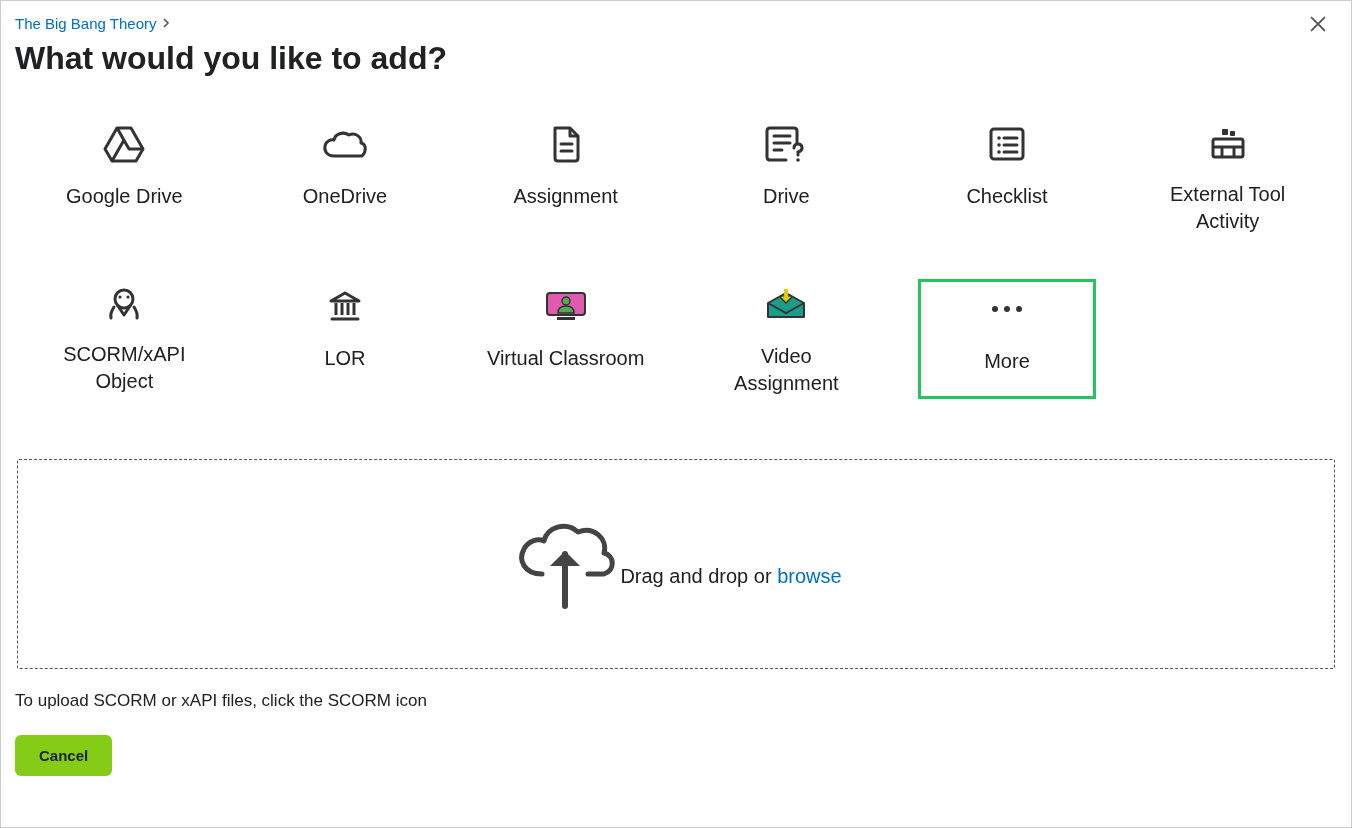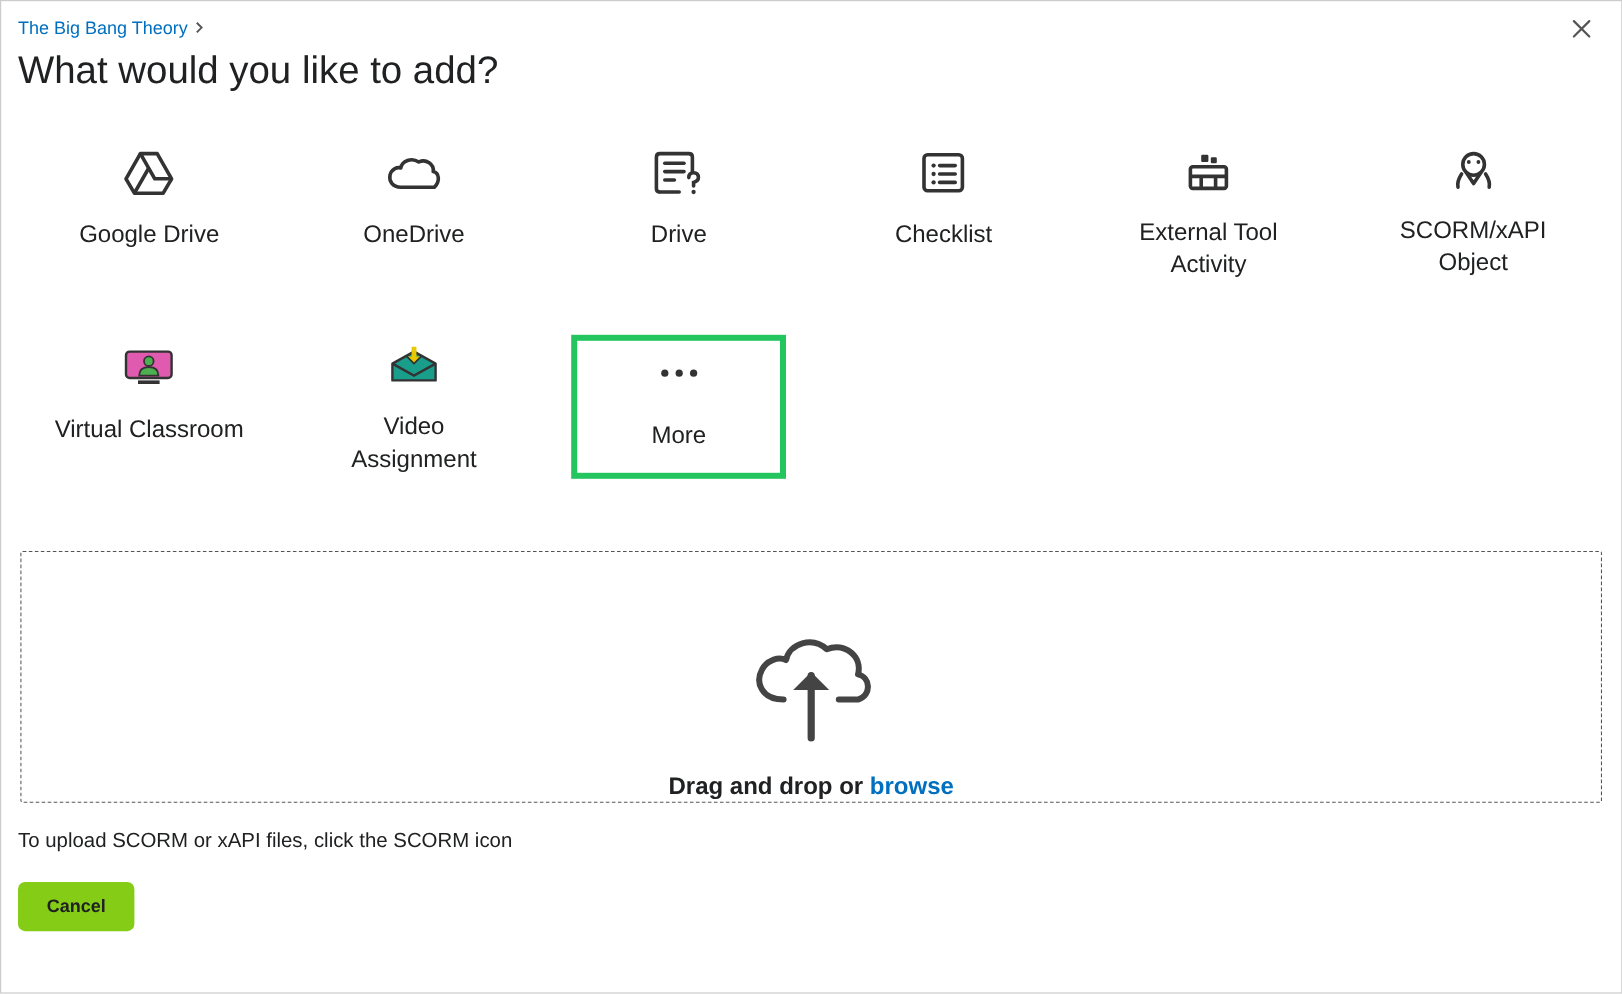--- a/index.html
+++ b/index.html
@@ -29,21 +29,21 @@
     color: #006fbf;
     display: flex;
     align-items: center;
     gap: 6px;
     margin-bottom: 8px;
   }
   .breadcrumb-link { color: #006fbf; text-decoration: none; cursor: pointer; }
   .chev { color: #555; font-size: 12px; }
   h1.page-title {
     font-size: 32px;
-    font-weight: 400;
+    font-weight: 700;
     margin: 6px 0 40px 0;
     color: #202122;
   }
   .grid {
     display: grid;
     grid-template-columns: repeat(6, 1fr);
     row-gap: 70px;
     column-gap: 0;
     margin: 0 20px 60px 20px;
     gap: 42px;
@@ -66,32 +66,30 @@
     margin-bottom: 20px;
   }
   .tile-icon svg { display: block; }
   .tile-label {
     font-size: 20px;
     color: #202122;
     line-height: 1.35;
     max-width: 170px;
   }
   .highlighted {
-    border: 5px solid #22c55e;
+    border: 3px solid #22c55e;
   }
   .dropzone {
     border: 1.5px dashed #555;
     border-radius: 2px;
     margin: 0 2px 22px 2px;
     height: 210px;
     display: flex;
-    flex-direction: column;
-    align-items: center;
-    justify-content: flex-end;
-    font-weight: bold;
+    align-items: center;
+    justify-content: center;
   }
   .dropzone svg { display:block; }
   .drop-text {
     font-size: 20px;
     margin-top: 24px;
   }
   .drop-text a { color: #006fbf; text-decoration: none; cursor: pointer; }
   .help-text {
     font-size: 17px;
     color: #202122;
@@ -145,20 +143,31 @@
 
     <div class="tile">
       <div class="tile-icon">
         <svg width="46" height="30" viewBox="0 0 46 30">
           <path d="M12 27 C5 27 2 22 3 17 C4 12 9 10 12 11 C13 5 21 2 27 6 C33 3 40 8 39 14 C44 15 45 22 40 27 Z" fill="none" stroke="#333" stroke-width="3" stroke-linejoin="round"></path>
         </svg>
       </div>
       <div class="tile-label">OneDrive</div>
     </div>
 
+    <div class="tile">
+      <div class="tile-icon">
+        <svg width="36" height="40" viewBox="0 0 36 40">
+          <path d="M7 4 L22 4 L30 12 L30 34 Q30 37 27 37 L10 37 Q7 37 7 34 Z" fill="none" stroke="#333" stroke-width="3" stroke-linejoin="round"></path>
+          <path d="M22 4 L22 12 L30 12" fill="none" stroke="#333" stroke-width="3" stroke-linejoin="round"></path>
+          <line x1="13" y1="20" x2="24" y2="20" stroke="#333" stroke-width="3" stroke-linecap="round"></line>
+          <line x1="13" y1="27" x2="24" y2="27" stroke="#333" stroke-width="3" stroke-linecap="round"></line>
+        </svg>
+      </div>
+      <div class="tile-label">Assignment</div>
+    </div>
 
 
     <div class="tile">
       <div class="tile-icon">
         <svg width="44" height="40" viewBox="0 0 44 40">
           <path d="M6 4 L30 4 Q33 4 33 7 L33 20" fill="none" stroke="#333" stroke-width="3" stroke-linejoin="round"></path>
           <path d="M6 36 L22 36" fill="none" stroke="#333" stroke-width="3" stroke-linecap="round"></path>
           <path d="M6 4 Q3 4 3 7 L3 33 Q3 36 6 36" fill="none" stroke="#333" stroke-width="3"></path>
           <line x1="10" y1="12" x2="26" y2="12" stroke="#333" stroke-width="3" stroke-linecap="round"></line>
           <line x1="10" y1="19" x2="26" y2="19" stroke="#333" stroke-width="3" stroke-linecap="round"></line>
@@ -206,20 +215,33 @@
           <circle cx="16" cy="10" r="1.6" fill="#333"></circle>
           <circle cx="24" cy="10" r="1.6" fill="#333"></circle>
           <path d="M10 20 Q6 26 7 31" fill="none" stroke="#333" stroke-width="3" stroke-linecap="round"></path>
           <path d="M30 20 Q34 26 33 31" fill="none" stroke="#333" stroke-width="3" stroke-linecap="round"></path>
           <path d="M14 19 L20 28 L26 19" fill="none" stroke="#333" stroke-width="3" stroke-linejoin="round" stroke-linecap="round"></path>
         </svg>
       </div>
       <div class="tile-label">SCORM/xAPI Object</div>
     </div>
 
+    <div class="tile">
+      <div class="tile-icon">
+        <svg width="36" height="34" viewBox="0 0 36 34">
+          <path d="M4 12 L18 4 L32 12 Z" fill="none" stroke="#333" stroke-width="3" stroke-linejoin="round"></path>
+          <line x1="9" y1="14" x2="9" y2="26" stroke="#333" stroke-width="3"></line>
+          <line x1="15" y1="14" x2="15" y2="26" stroke="#333" stroke-width="3"></line>
+          <line x1="21" y1="14" x2="21" y2="26" stroke="#333" stroke-width="3"></line>
+          <line x1="27" y1="14" x2="27" y2="26" stroke="#333" stroke-width="3"></line>
+          <line x1="5" y1="30" x2="31" y2="30" stroke="#333" stroke-width="3" stroke-linecap="round"></line>
+        </svg>
+      </div>
+      <div class="tile-label">LOR</div>
+    </div>
 
     <div class="tile">
       <div class="tile-icon">
         <svg width="46" height="34" viewBox="0 0 46 34">
           <rect x="4" y="4" width="38" height="22" rx="3" fill="#e05ab0" stroke="#333" stroke-width="2"></rect>
           <rect x="14" y="28" width="18" height="3" fill="#333"></rect>
           <circle cx="23" cy="12" r="4" fill="#4caf50" stroke="#333" stroke-width="1.5"></circle>
           <path d="M15 24 Q15 17 23 17 Q31 17 31 24 Z" fill="#4caf50" stroke="#333" stroke-width="1.5"></path>
         </svg>
       </div>

